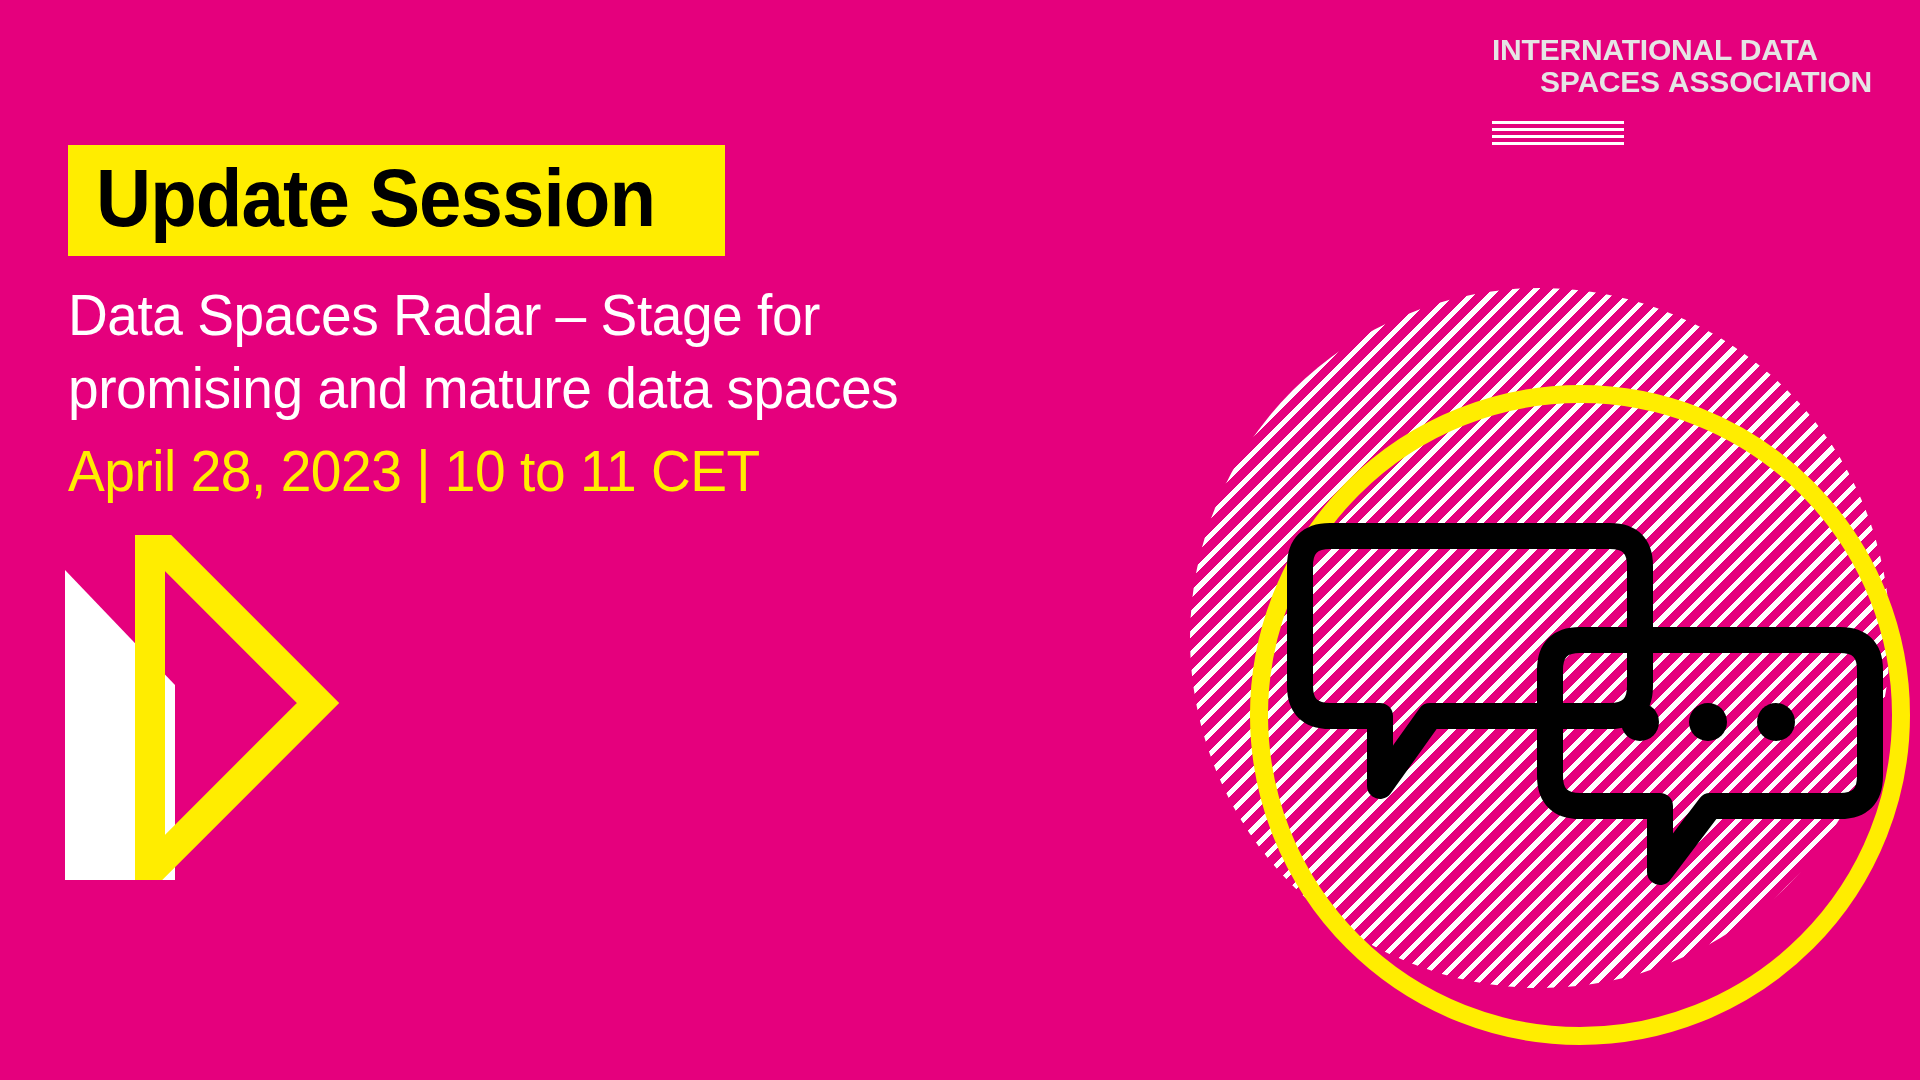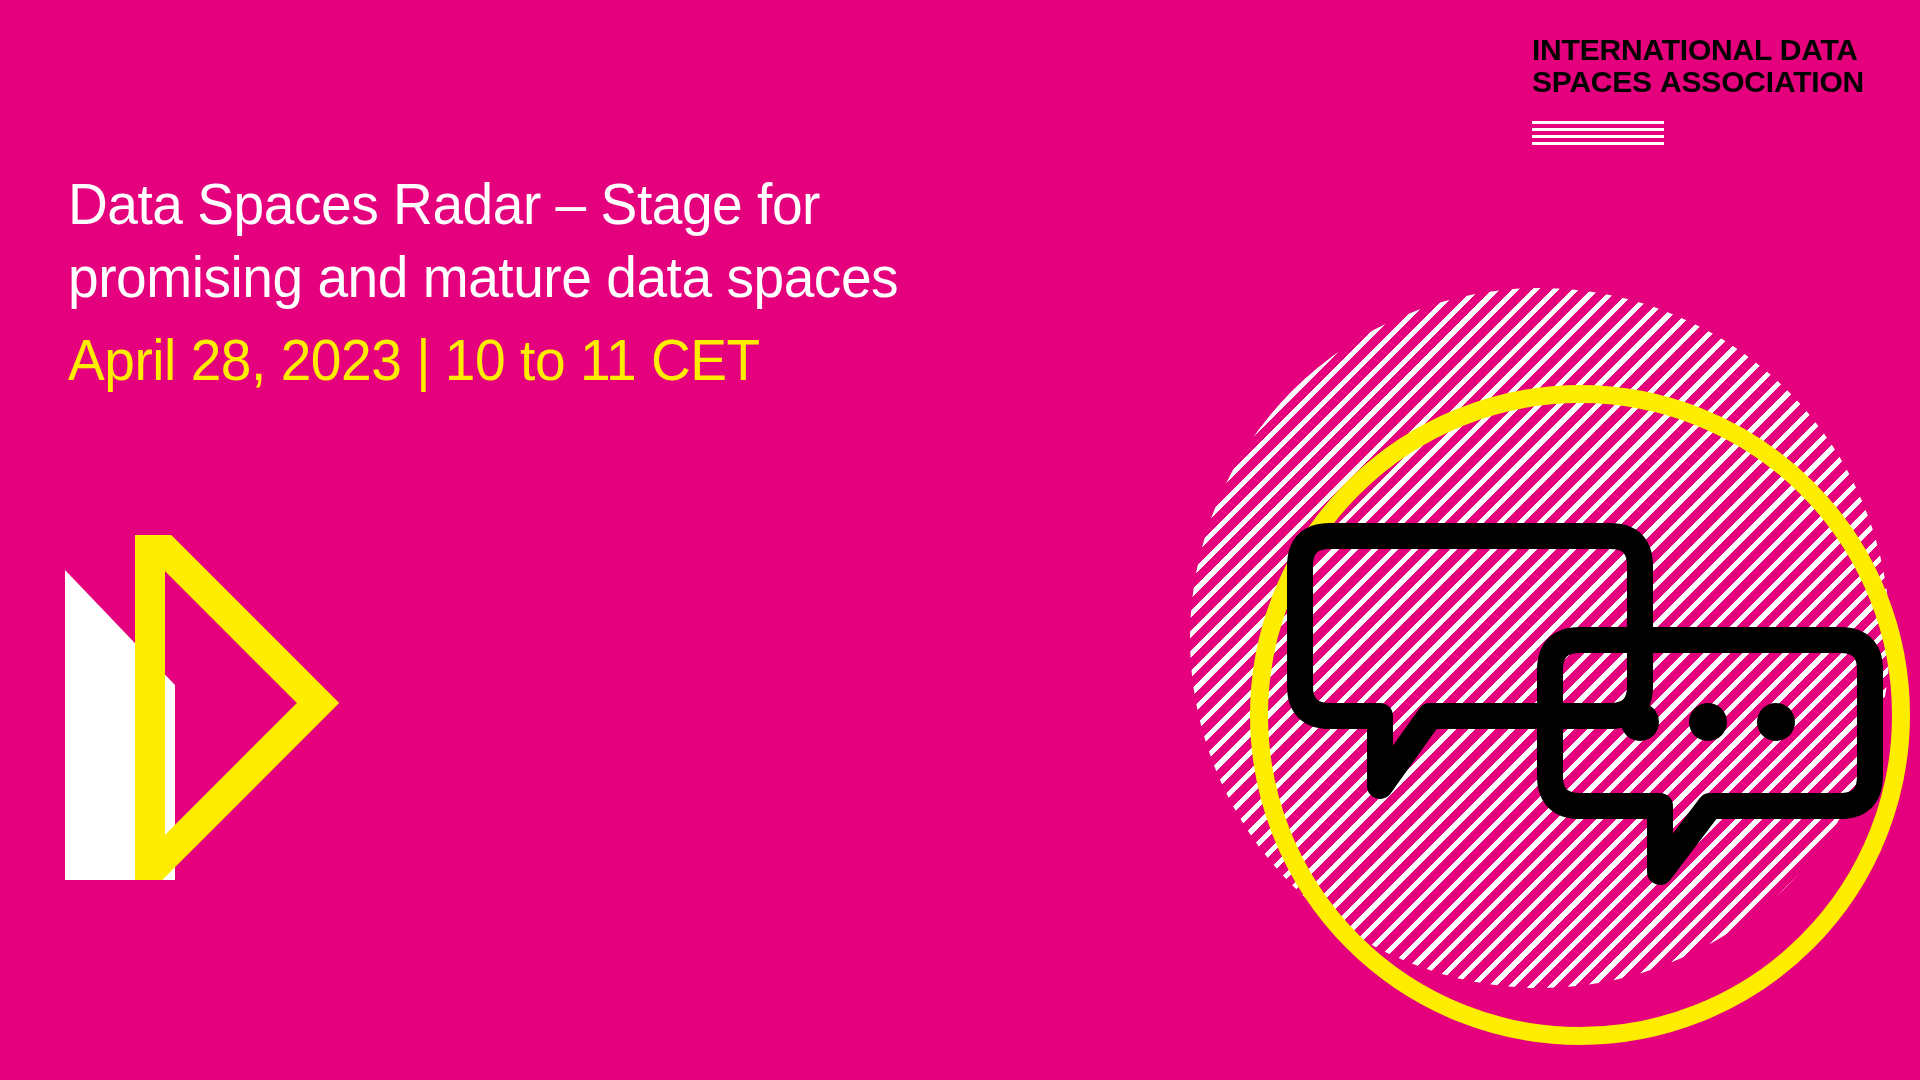--- a/index.html
+++ b/index.html
@@ -48,32 +48,32 @@
   
   .bubbles {
     position:absolute;
     left:130px; top:230px;
     width:640px; height:520px;
   }
 
   
   #logo {
     position:absolute;
-    right:56px; top:34px;
+    right:48px; top:34px;
     text-align:left;
-    color:#000000;
+    color:#e5e5e5;
   }
   #logo .l1, #logo .l2 {
     font-size:30px;
     line-height:1.08;
     letter-spacing:-0.2px;
     white-space:nowrap;
   }
   #logo .l1 { font-weight:bold; }
-  #logo .l2 .bold   { font-weight:bold; }
+  #logo .l2 .bold   { font-weight:bold;margin-left:48px; }
   #logo .l2 .light  { font-weight:bold; }
   #logo .stripes {
     margin-top:22px;
     width:132px; height:24px;
     background:repeating-linear-gradient(
       to bottom,
       #ffffff 0px, #ffffff 3px,
       #e5007d 3px, #e5007d 7px
     );
   }
@@ -180,20 +180,23 @@
     </svg>
   </div>
 
   <div id="logo">
     <div class="l1">INTERNATIONAL DATA</div>
     <div class="l2"><span class="bold">SPACES</span> <span class="light">ASSOCIATION</span></div>
     <div class="stripes"></div>
   </div>
 
   <div id="copy">
+    <div class="title-wrap">
+      <span class="title">Update Session</span>
+    </div>
     <div class="subtitle">
       <span class="sline">Data Spaces Radar – Stage for</span>
       <span class="sline">promising and mature data spaces</span>
     </div>
     <div class="datetime">April 28, 2023 | 10 to 11 CET</div>
   </div>
 
   <svg id="playmark" viewBox="0 0 310 345" xmlns="http://www.w3.org/2000/svg">
     <polygon points="0,35 110,150 110,345 0,345" fill="#ffffff"></polygon>
     <polygon points="85,0 253,168 85,336" fill="none" stroke="#ffed00" stroke-width="30" stroke-linejoin="miter"></polygon>

